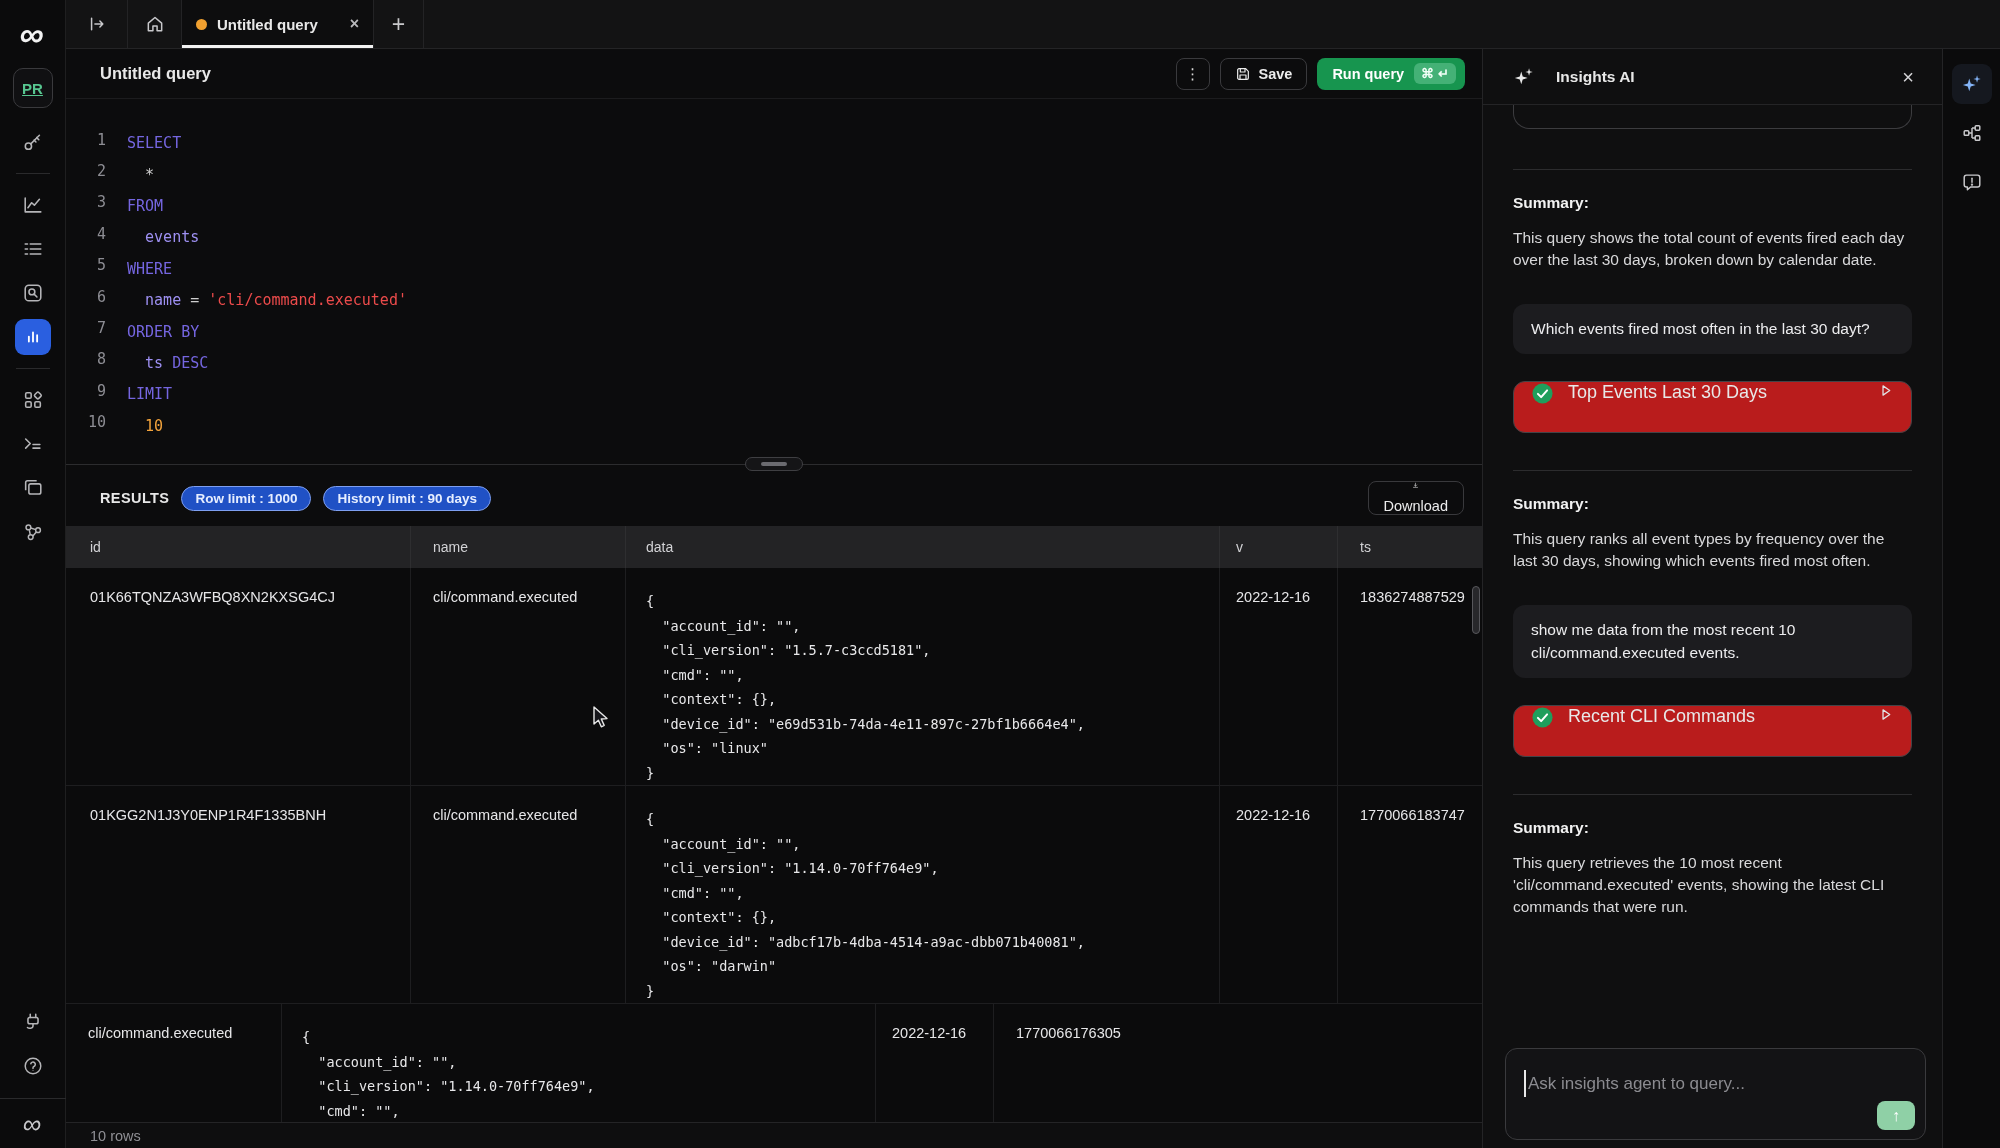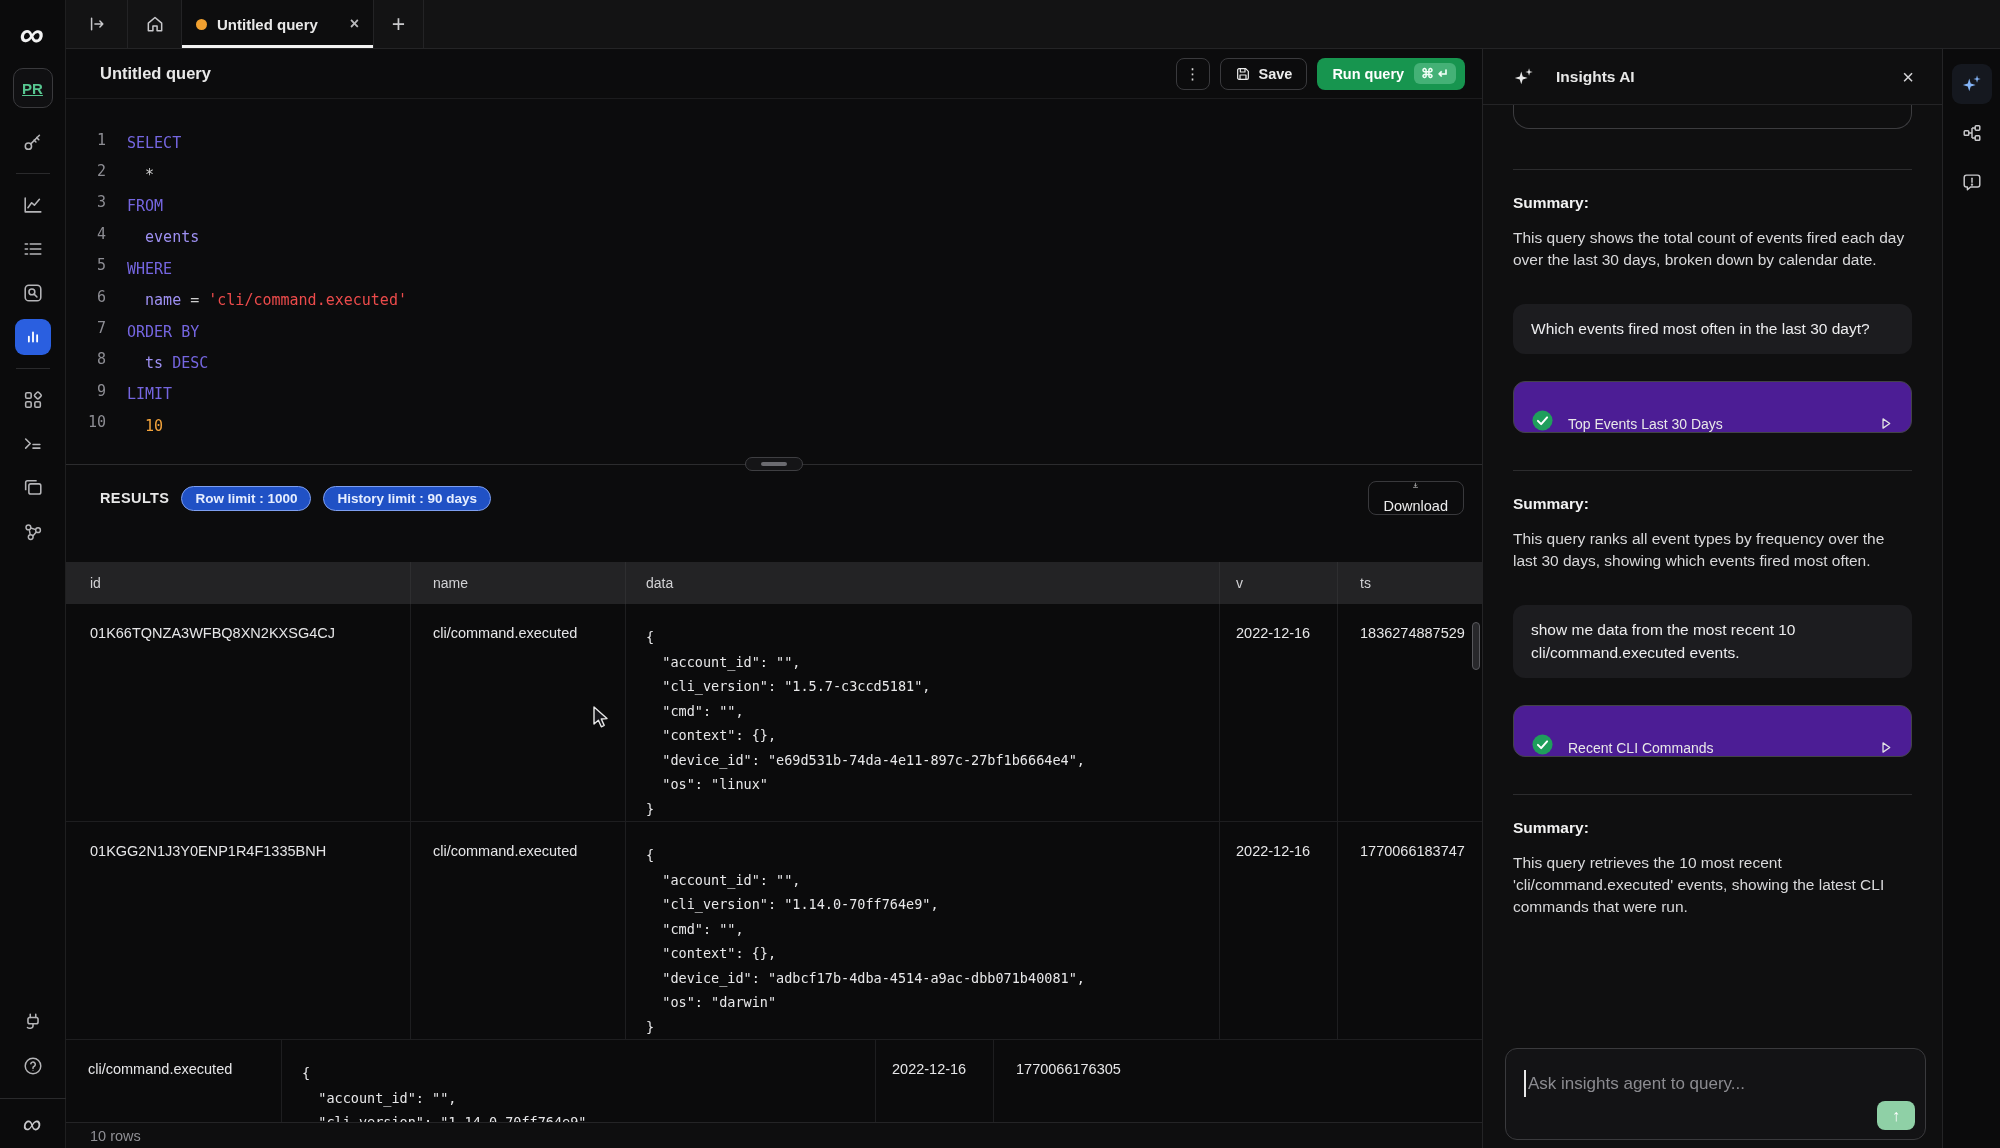--- a/index.html
+++ b/index.html
@@ -74,21 +74,21 @@
   
   .results-header{ height:56px; flex:none; display:flex; align-items:center; gap:12px;
     padding:0 18px 0 34px; }
   .results-label{ font-size:14.5px; font-weight:700; letter-spacing:.4px; }
   .badge{ background:#2051c5; border:1.5px solid #7e9ff0; color:#e6eeff; font-size:13.5px;
     font-weight:700; border-radius:999px; padding:4px 13px; cursor:pointer; }
   .download{ margin-left:auto; height:34px; display:flex; align-items:center; gap:9px;
     padding:0 15px; border:1px solid #39393c; border-radius:8px; background:none;
     color:#ececec; font-size:14.5px; cursor:pointer; font-family:inherit;flex-direction:column; }
   
-  .table{ flex:1; min-height:0; position:relative; overflow:hidden; display:flex; flex-direction:column; background:#0b0b0c;margin-top:36px; }
+  .table{ flex:1; min-height:0; position:relative; overflow:hidden; display:flex; flex-direction:column; background:#0b0b0c; }
   .t-head{ display:flex; height:42px; flex:none; background:#232325; color:#d2d2d5; font-size:14px; }
   .t-head .cell{ display:flex; align-items:center; border-left:1px solid #2e2e30; height:100%; }
   .t-head .cell:first-child{ border-left:none; }
   .t-body{ flex:1; min-height:0; overflow:hidden; }
   .t-row{ display:flex; border-bottom:1px solid #1e1e20; height:218px; overflow:hidden; }
   .t-row:last-child{ border-bottom:none; height:auto; }
   .cell{ flex:none; }
   .t-body .cell{ padding-top:21px; font-size:14.5px; color:#e6e6e8; border-left:1px solid #1e1e20; }
   .t-body .cell:first-child{ border-left:none; }
   .col-id{ width:344px; padding-left:24px; }
@@ -112,22 +112,22 @@
     cursor:pointer; line-height:1; }
   .ins-body{ flex:1; min-height:0; overflow:hidden; padding:0 30px; }
   .partial-card{ height:24px; border:1px solid #3c3c3f; border-top:none;
     border-radius:0 0 16px 16px; margin-bottom:40px; }
   .ins-div{ height:1px; background:#2c2c2e; margin:0 0 24px; }
   .sum-h{ font-size:15.5px; font-weight:700; margin:0 0 15px; color:#f2f2f2; }
   .sum-p{ font-size:15.5px; line-height:1.42; color:#d8d8da; margin:0 0 33px; }
   .bubble{ background:#1c1c1f; border-radius:12px; padding:14px 18px; font-size:15.5px;
     line-height:1.45; margin-bottom:27px; color:#ececee; }
   .q-card{ height:52px; border:1px solid #434347; border-radius:12px; display:flex;
-    align-items:flex-end; gap:14px; padding:0 17px; margin-bottom:37px; font-size:14px;
-    cursor:pointer; background:#4c1d95; }
+    align-items:flex-start; gap:14px; padding:0 17px; margin-bottom:37px; font-size:18px;
+    cursor:pointer; background:#b91c1c; }
   .q-card .play{ margin-left:auto; display:flex; }
   .check{ flex:none; display:flex; }
   .ins-input{ flex:none; margin:4px 16px 8px 22px; height:92px; border:1px solid #3a3a3d;
     border-radius:12px; background:#131315; position:relative; padding:21px 18px; cursor:text; }
   .caret{ display:inline-block; width:2px; height:27px; background:#e8e8e8;
     vertical-align:middle; margin-right:2px; }
   .ph{ color:#8b8b90; font-size:17px; vertical-align:middle; }
   .send{ position:absolute; right:10px; bottom:9px; width:38px; height:29px; background:#8fd0a6;
     border:none; border-radius:8px; color:#fff; font-size:16px; font-weight:700; cursor:pointer; }
   

